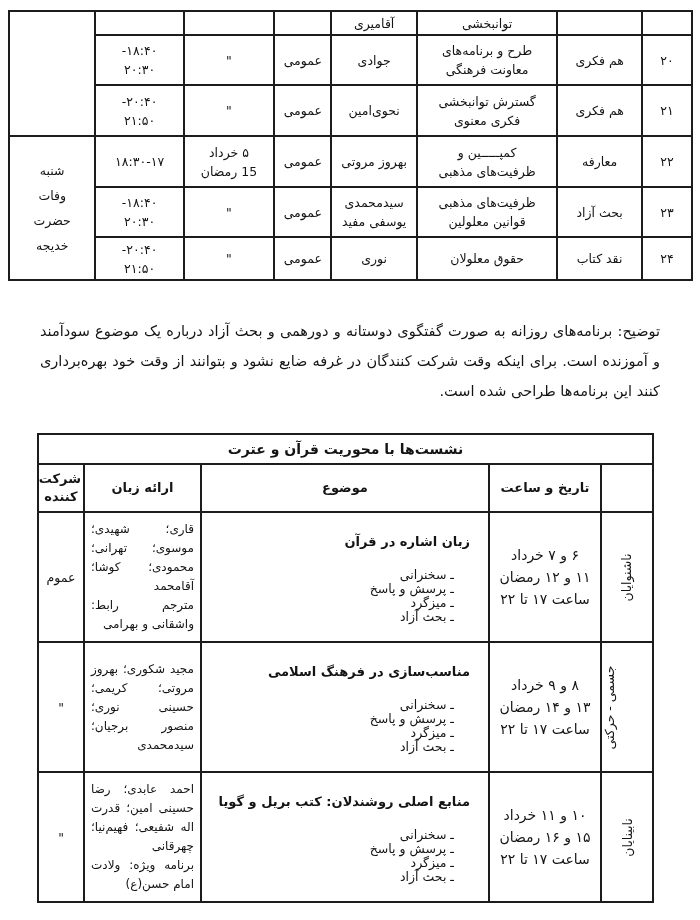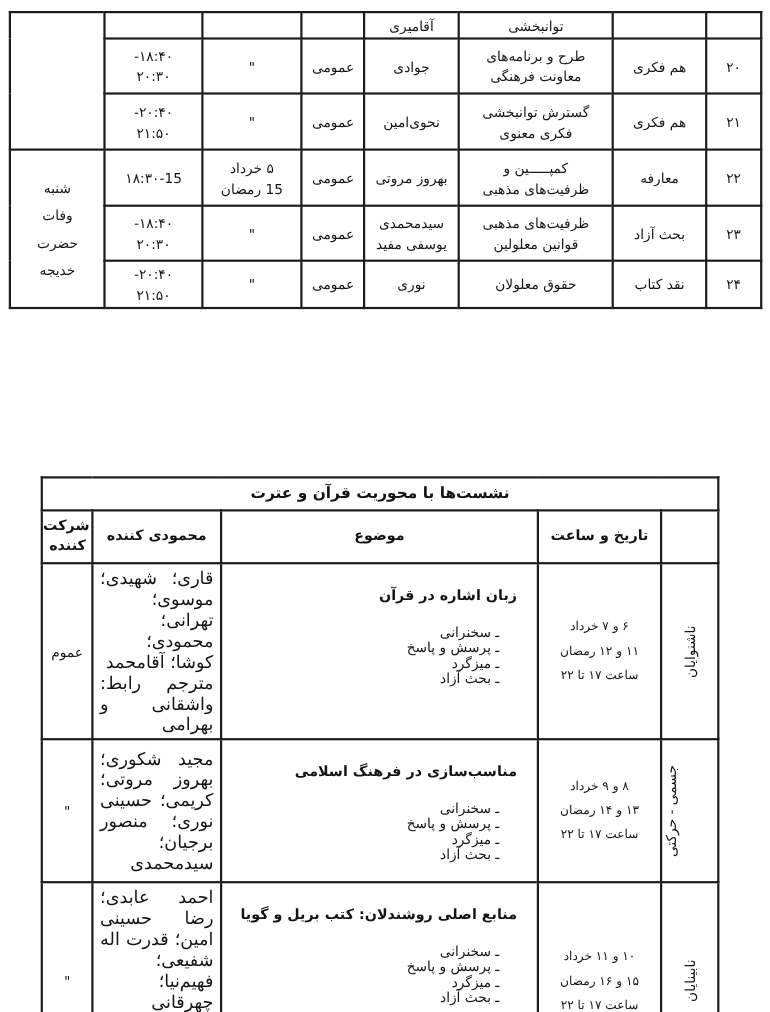--- a/index.html
+++ b/index.html
@@ -27,25 +27,25 @@
   }
   
   .t2{left:37px;top:433px;width:615px;font-size:12.5px;}
   .t2 .title{height:26px;font-weight:bold;font-size:14px;}
   .t2 .hdr td{height:44px;font-weight:bold;font-size:13px;line-height:18px;}
   .t2 .row1{height:118px;}
   .t2 .row2{height:119px;}
   .t2 .row3{height:126px;}
   .t2 td.cat{padding:0;}
   .rot{display:inline-block;transform:rotate(-90deg);white-space:nowrap;font-size:12.5px;}
-  .t2 td.dt{line-height:22px;font-size:11px;}
+  .t2 td.dt{line-height:22px;font-size:14px;}
   .t2 td.topic{vertical-align:top;text-align:right;padding:4px 6px 2px 2px;margin-left:24px;}
   .t2 .tt{font-weight:bold;font-size:13px;padding:2px 12px 2px 0;}
   .t2 .ti{line-height:14px;padding:2px 28px 0 0;font-size:12.5px;}
-  .t2 td.pres{text-align:justify;padding:3px 6px;font-size:16px;line-height:19px;vertical-align:middle;}
+  .t2 td.pres{text-align:justify;padding:3px 6px;font-size:12px;line-height:19px;vertical-align:middle;}
   .t2 td.part{font-size:12.5px;}
 </style>
 </head>
 <body>
 
 <div class="page">
 
   <table class="t1" dir="rtl">
     <colgroup>
       <col style="width:50px">
@@ -92,21 +92,21 @@
     </tr>
     <tr class="r-d">
       <td>۲۲</td>
       <td>معارفه</td>
       <td>کمپـــــین و
 ظرفیت‌های مذهبی</td>
       <td>بهروز مروتی</td>
       <td>عمومی</td>
       <td>۵ خرداد
 15 رمضان</td>
-      <td>15‏-‏۱۸:۳۰</td>
+      <td>۱۷‏-‏۱۸:۳۰</td>
       <td class="occ" rowspan="3">شنبه
 وفات
 حضرت
 خدیجه</td>
     </tr>
     <tr class="r-e">
       <td>۲۳</td>
       <td>بحث آزاد</td>
       <td>ظرفیت‌های مذهبی
 قوانین معلولین</td>
@@ -123,38 +123,39 @@
       <td>حقوق معلولان</td>
       <td>نوری</td>
       <td>عمومی</td>
       <td>"</td>
       <td>۲۰:۴۰-
 ۲۱:۵۰</td>
     </tr>
   </tbody>
     </table>
 
+  <div class="note" dir="rtl">توضیح: برنامه‌های روزانه به صورت گفتگوی دوستانه و دورهمی و بحث آزاد درباره یک موضوع سودآمند و آموزنده است. برای اینکه وقت شرکت کنندگان در غرفه ضایع نشود و بتوانند از وقت خود بهره‌برداری کنند این برنامه‌ها طراحی شده است.</div>
 
   <table class="t2" dir="rtl">
     <colgroup>
       <col style="width:52px">
         <col style="width:112px">
         <col style="width:288px">
         <col style="width:117px">
         <col style="width:46px">
     </colgroup>
     <tbody>
         <tr>
       <td colspan="5" class="title">نشست‌ها با محوریت قرآن و عترت</td>
     </tr>
     <tr class="hdr">
       <td></td>
       <td>تاریخ و ساعت</td>
       <td>موضوع</td>
-      <td>محمودی کننده</td>
+      <td>ارائه زبان</td>
       <td>شرکت
 کننده</td>
     </tr>
     <tr class="row1">
       <td class="cat"><span class="rot">ناشنوایان</span></td>
       <td class="dt">۶ و ۷ خرداد
 ۱۱ و ۱۲ رمضان
 ساعت ۱۷ تا ۲۲</td>
       <td class="topic">
         <div class="tt">زبان اشاره در قرآن</div>

